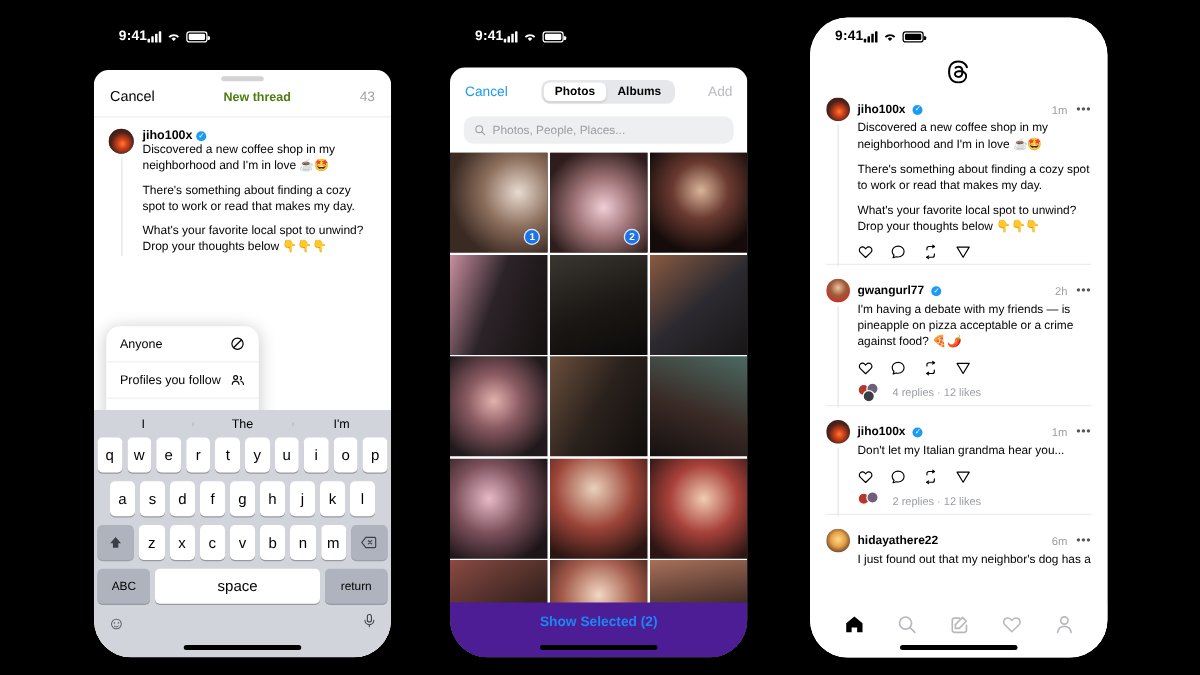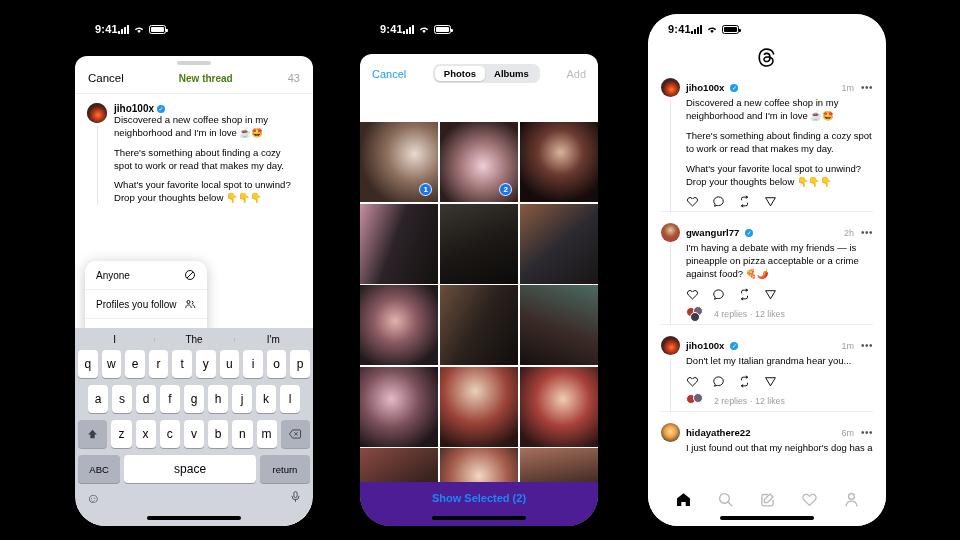--- a/index.html
+++ b/index.html
@@ -394,20 +394,27 @@
 
       <div class="sheet2">
         <div class="pick-nav">
           <span class="cancel">Cancel</span>
           <span class="segmented">
             <span class="seg on">Photos</span>
             <span class="seg">Albums</span>
           </span>
           <span class="add">Add</span>
         </div>
+        <div class="searchfield">
+          <svg viewBox="0 0 24 24" width="10" height="10">
+              <circle cx="10.5" cy="10.5" r="6.5" fill="none" stroke="#9a9da2" stroke-width="2"></circle>
+              <line x1="15.5" y1="15.5" x2="21" y2="21" stroke="#9a9da2" stroke-width="2" stroke-linecap="round"></line>
+            </svg>
+          <span class="ph">Photos, People, Places...</span>
+        </div>
 
         <div class="grid">
           <div class="grow">
             <span class="cell" style="background:
               radial-gradient(circle at 70% 40%, #e8dbd0 0%, #8d6f5d 38%, #3a2a22 75%),
               linear-gradient(180deg,#6a4a38,#241713);">
               <i class="badge">1</i>
             </span>
             <span class="cell" style="background:
               radial-gradient(circle at 55% 55%, #f0cdd6 0%, #9a6f72 40%, #2e1d1c 80%),

